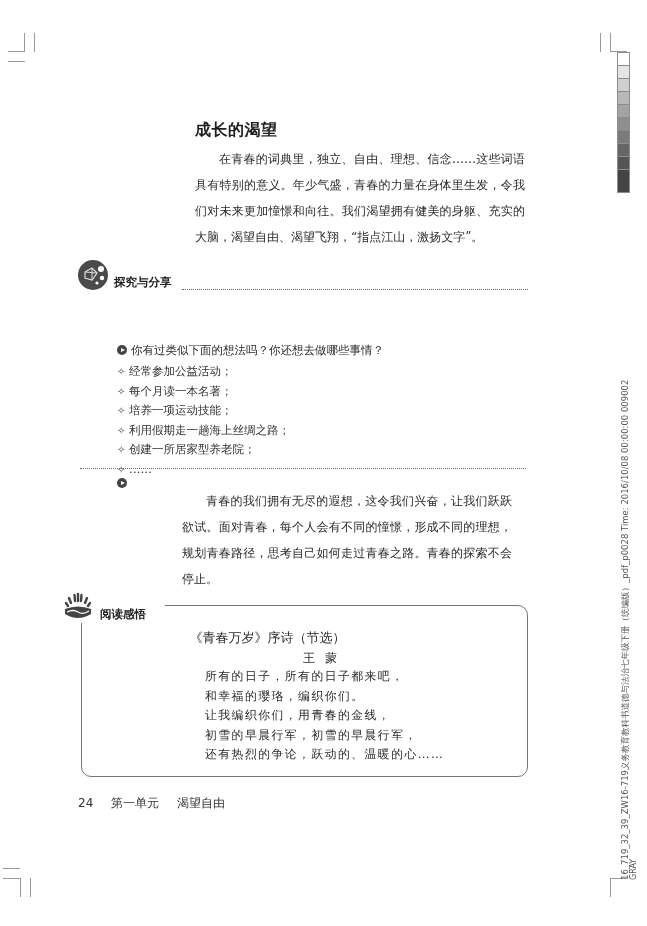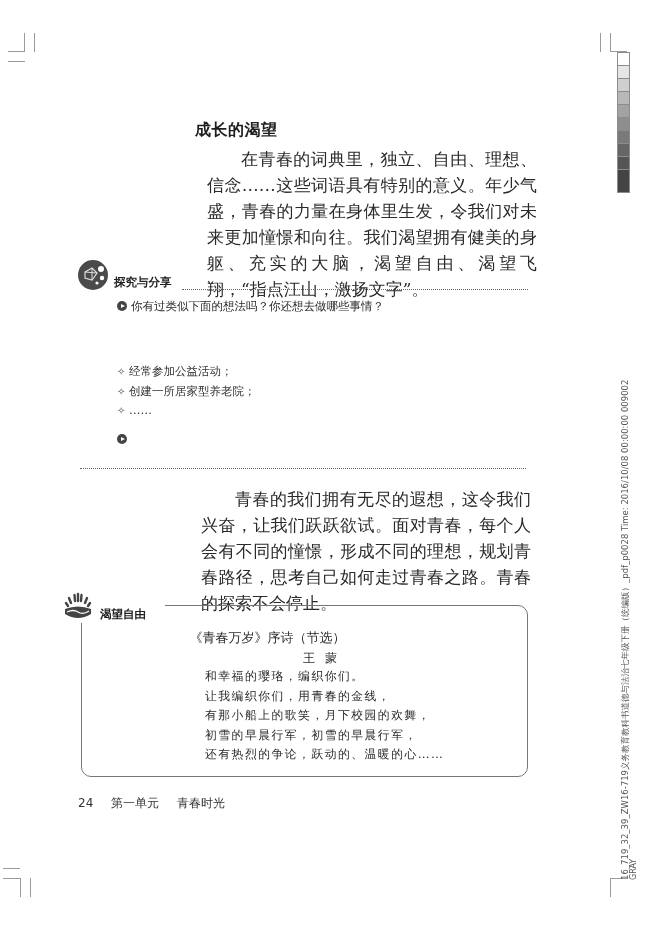--- a/index.html
+++ b/index.html
@@ -28,38 +28,38 @@
     white-space: nowrap; font-family: "DejaVu Sans", sans-serif;
     font-size: 8px; color: #555;
   }
   
   .section-title {
     position: absolute; left: 195px; top: 120px;
     font-family: "DejaVu Sans", sans-serif; font-weight: bold;
     font-size: 16px; color: #1e1e1e; letter-spacing: 0.5px;
   }
   .para {
-    position: absolute; font-size: 17px; line-height: 26px;
-    color: #2a2a2a; text-align: justify; margin-left: 12px;
+    position: absolute; font-size: 12px; line-height: 26px;
+    color: #2a2a2a; text-align: justify;
   }
   .para p { margin: 0; text-indent: 2em; }
   
   .module-head { position: absolute; display: flex; align-items: flex-end; }
   .module-icon {
     width: 30px; height: 30px; border-radius: 50%; background: #4a4a4a;
     position: relative; flex: none;
   }
   .module-label {
     font-family: "DejaVu Sans", sans-serif; font-weight: bold; font-size: 11.5px;
     color: #222; margin-left: 6px; white-space: nowrap;
   }
   .dotted-rule { border-top: 1.5px dotted #666; height: 0; }
   .q {
     position: absolute; font-family: "DejaVu Sans", sans-serif;
-    font-size: 11.5px; color: #2a2a2a; line-height: 20px;
+    font-size: 11.5px; color: #2a2a2a; line-height: 20px; margin-top: 44px;
   }
   .q-bullet {
     display: inline-block; width: 10px; height: 10px; border-radius: 50%;
     background: #444; position: relative; vertical-align: -1px; margin-right: 4px;
   }
   .q-bullet::after {
     content: ""; position: absolute; left: 4px; top: 2.5px;
     border-left: 4px solid #fff; border-top: 2.5px solid transparent; border-bottom: 2.5px solid transparent;
   }
   .list { position: absolute; left: 117px; top: 316px; font-size: 11.5px; line-height: 19.5px; color: #333; margin-top: 46px; }
@@ -134,31 +134,34 @@
   <span class="module-label">探究与分享</span>
   <div class="dotted-rule" style="flex:1; margin-left:10px;"></div>
 </div>
 
 <div class="q" style="left:117px; top:296px;">
   <span class="q-bullet"></span><span>你有过类似下面的想法吗？你还想去做哪些事情？</span>
 </div>
 
 <div class="list">
   <div class="item"><span class="diamond">✧</span><span>经常参加公益活动；</span></div>
+  <div class="item"><span class="diamond">✧</span><span>每个月读一本名著；</span></div>
+  <div class="item"><span class="diamond">✧</span><span>培养一项运动技能；</span></div>
+  <div class="item"><span class="diamond">✧</span><span>利用假期走一趟海上丝绸之路；</span></div>
   <div class="item"><span class="diamond">✧</span><span>创建一所居家型养老院；</span></div>
   <div class="item"><span class="diamond">✧</span><span>……</span></div>
 </div>
 
 <div class="q" style="left:94px; top:429px; width:432px; text-indent:23px;">
   <span class="q-bullet" style="text-indent:0"></span>
 </div>
 
 <div class="dotted-rule abs" style="left:80px; top:468px; width:446px;"></div>
 
-<div class="para" style="left:189px; top:488px; width:330px;font-family:Liberation Mono, monospace;">
+<div class="para" style="left:182px; top:488px; width:330px;">
   <p>青春的我们拥有无尽的遐想，这令我们兴奋，让我们跃跃欲试。面对青春，每个人会有不同的憧憬，形成不同的理想，规划青春路径，思考自己如何走过青春之路。青春的探索不会停止。</p>
 </div>
 
 <div class="reading-box"></div>
 <div class="reading-box-mask"></div>
 <div class="module-head" style="left:62px; top:592px;">
   <div class="module-icon" style="background:#fff; width:32px; height:30px;">
     <svg width="32" height="30" viewBox="0 0 32 30" style="position:absolute;left:0;top:0">
       <g stroke="#444" stroke-width="2.4" stroke-linecap="round">
         <line x1="6" y1="14" x2="4" y2="11"></line>
@@ -166,30 +169,30 @@
         <line x1="13" y1="9" x2="12.5" y2="3"></line>
         <line x1="16" y1="9" x2="16" y2="2"></line>
         <line x1="19" y1="9" x2="19.5" y2="3"></line>
         <line x1="23" y1="11" x2="25" y2="6"></line>
         <line x1="26" y1="14" x2="28" y2="11"></line>
       </g>
       <path d="M3,17 Q16,12 29,17 L29,22 Q16,30 3,22 Z" fill="#444"></path>
       <path d="M5,20 Q11,17 16,20 Q21,23 27,19" fill="none" stroke="#fff" stroke-width="1.3"></path>
     </svg>
   </div>
-  <span class="module-label">渴望自由</span>
+  <span class="module-label">阅读感悟</span>
 </div>
 
 <div class="poem-title">《青春万岁》序诗（节选）</div>
 <div class="poem-author">王蒙</div>
 <div class="poem">
+  <div class="line">所有的日子，所有的日子都来吧，</div>
   <div class="line">和幸福的璎珞，编织你们。</div>
   <div class="line">让我编织你们，用青春的金线，</div>
-  <div class="line">有那小船上的歌笑，月下校园的欢舞，</div>
   <div class="line">初雪的早晨行军，初雪的早晨行军，</div>
   <div class="line">还有热烈的争论，跃动的、温暖的心……</div>
 </div>
 
 <div class="footer">
   <span>24</span>
   <span>第一单元</span>
-  <span>青春时光</span>
+  <span>渴望自由</span>
 </div>
 
 </body></html>

